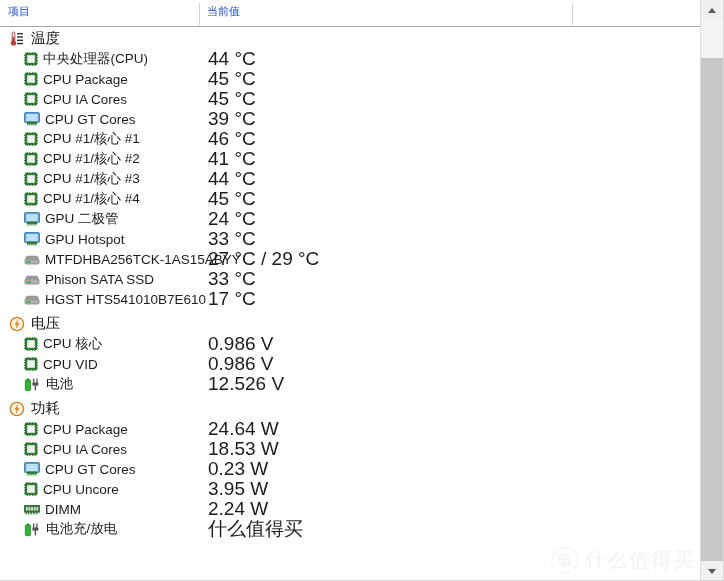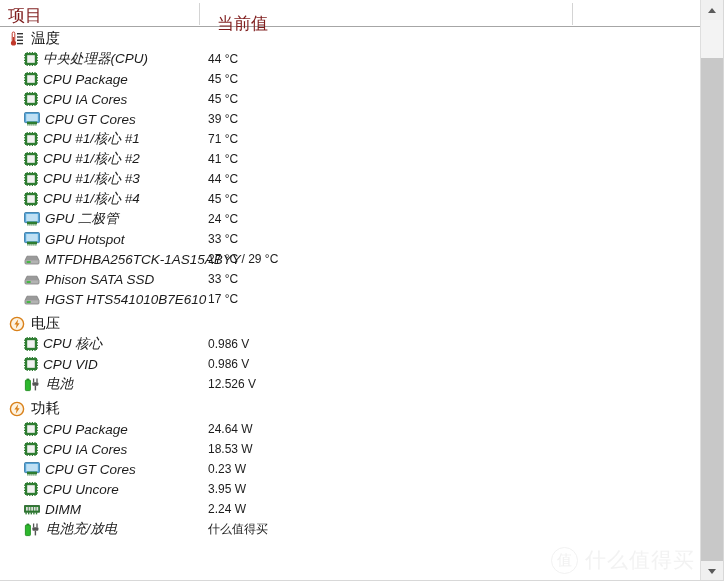--- a/index.html
+++ b/index.html
@@ -34,26 +34,26 @@
     top: 0;
     width: 700px;
     height: 27px;
     background: #ffffff;
     border-bottom: 1px solid #a6a6a6;
     box-sizing: border-box;
   }
   .header .hcell {
     position: absolute;
     top: 4px;
-    font-size: 17px;
-    color: #7f1d1d;
+    font-size: 11px;
+    color: #1d4ed8;
     white-space: nowrap;
   }
   .header .hcell.c1 { left: 8px; }
-  .header .hcell.c2 { left: 217px; margin-top: 8px; }
+  .header .hcell.c2 { left: 207px; }
   .header .hdiv {
     position: absolute;
     top: 3px;
     width: 1px;
     height: 22px;
     background: #d4d4d4;
   }
   .header .hdiv.d1 { left: 199px; }
   .header .hdiv.d2 { left: 572px; }
 
@@ -89,28 +89,27 @@
     height: 20px;
     display: flex;
     align-items: center;
     padding-left: 24px;
   }
   .row .r-label {
     font-size: 13.5px;
     color: #1c1c1c;
     margin-left: 5px;
     white-space: nowrap;
-    font-style: italic;
   }
   .row .r-value {
     position: absolute;
     left: 208px;
     top: 50%;
     transform: translateY(-50%);
-    font-size: 12px;
+    font-size: 19px;
     color: #1c1c1c;
     white-space: nowrap;
   }
 
   
   .icn {
     display: inline-block;
     flex: 0 0 auto;
     line-height: 0;
   }
@@ -334,21 +333,21 @@
           <rect x="-0.2" y="7.8" width="1.4" height="1.2"></rect>
                 <rect x="-0.2" y="10.4" width="1.4" height="1.2"></rect>
           <rect x="12.8" y="2.6" width="1.4" height="1.2"></rect>
                 <rect x="12.8" y="5.2" width="1.4" height="1.2"></rect>
           <rect x="12.8" y="7.8" width="1.4" height="1.2"></rect>
                 <rect x="12.8" y="10.4" width="1.4" height="1.2"></rect>
         </g>
       </svg>
           </span>
           <span class="r-label">CPU #1/核心 #1</span>
-          <span class="r-value">71 °C</span>
+          <span class="r-value">46 °C</span>
         </div>
         <div class="row">
           <span class="icn">
             <svg width="14" height="14" viewBox="0 0 14 14">
         <rect x="1" y="1" width="12" height="12" fill="#2f7d32"></rect>
         <rect x="3.2" y="3.2" width="7.6" height="7.6" fill="#f2f2f2"></rect>
         <g fill="#2f7d32">
           <rect x="2.6" y="-0.2" width="1.2" height="1.4"></rect>
                 <rect x="5.2" y="-0.2" width="1.2" height="1.4"></rect>
           <rect x="7.8" y="-0.2" width="1.2" height="1.4"></rect>

